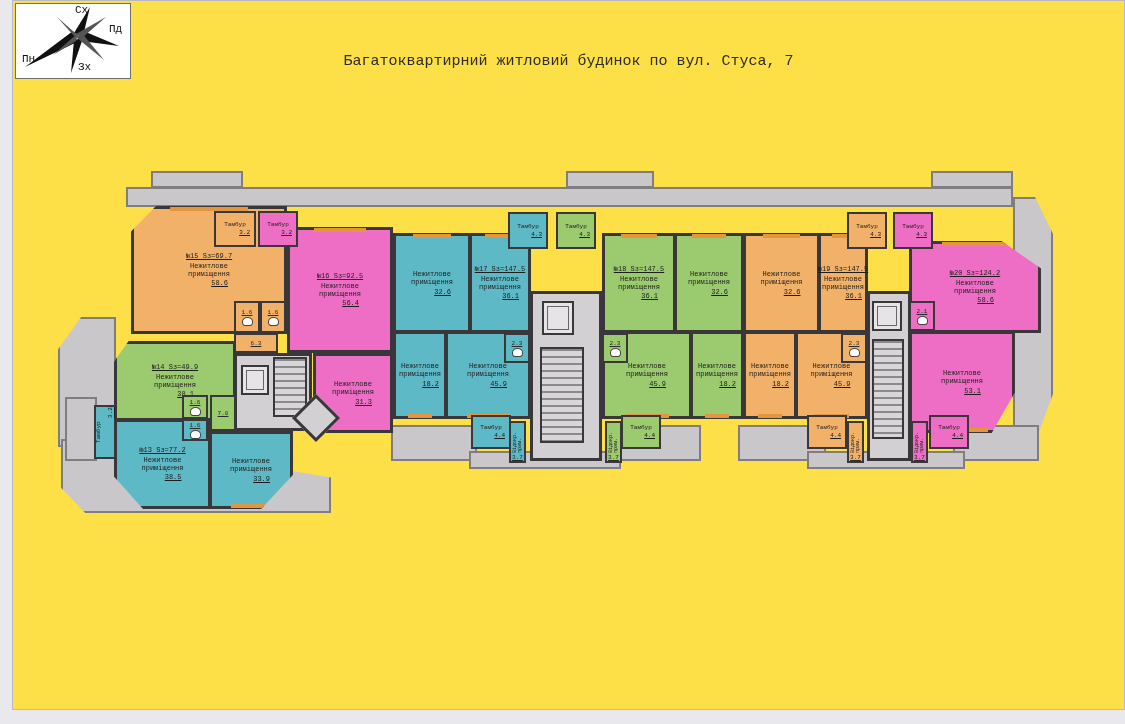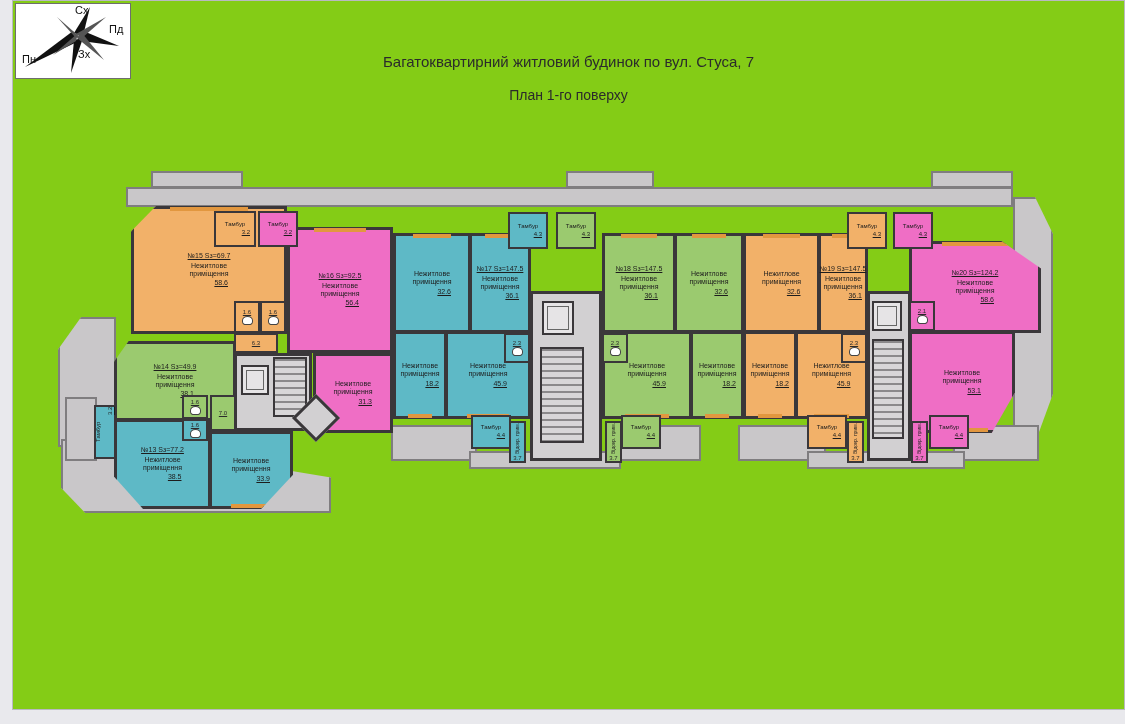--- a/index.html
+++ b/index.html
@@ -1,27 +1,27 @@
 <!DOCTYPE html>
 <html style="--orange: #f2b169; --pink: #ef6ec5; --teal: #5eb9c6; --green: #9bca6f; --wall: #3a373a; --terrace: #c9c7c9; --terraceline: #7f7d7f; --core: #d2d0d2; --win: #e2973f; --pagebg: #e9e9ed;"><head>
 <meta charset="utf-8">
 <style>
   html,body{margin:0;padding:0;}
   body{
     width:1125px;height:724px;position:relative;overflow:hidden;
     background:var(--pagebg,#e9e9ed);
     font-family:"Liberation Sans", sans-serif;color:#2b2b2b;
   }
-  .sheet{position:absolute;left:12px;top:0;right:0;bottom:14px;background:#84cc16;border:1px solid #b9b9c1;}
+  .sheet{position:absolute;left:12px;top:0;right:0;bottom:14px;background:#fde047;border:1px solid #b9b9c1;font-family:Liberation Mono, monospace;}
   
   .compass{position:absolute;left:2px;top:2px;width:114px;height:74px;background:#fff;border:1px solid #6e6e6e;}
   .compass .dir{position:absolute;font-size:11px;color:#111;}
   .dir.d-top{left:59px;top:0px;}
   .dir.d-right{left:93px;top:19px;}
-  .dir.d-bottom{left:62px;top:44px;}
+  .dir.d-bottom{left:62px;top:57px;}
   .dir.d-left{left:6px;top:49px;}
   
   .titles{position:absolute;left:0;right:0;top:50px;text-align:center;}
   .titles .t1{font-size:15px;margin:2px 0 17px 0;font-weight:400;}
   .titles .t2{font-size:14px;margin:0;font-weight:400;}
   
   .plan{position:absolute;left:-12px;top:0;width:1125px;height:724px;}
   .abs{position:absolute;box-sizing:border-box;}
   .ter{background:var(--terrace,#c9c7c9);border:2px solid var(--terraceline,#7f7d7f);}
   .room{border:3px solid var(--wall,#3a373a);display:flex;align-items:center;justify-content:center;text-align:center;}
@@ -65,21 +65,20 @@
       <polygon points="41,13 66,35 59,33" fill="#555"></polygon>
     </svg>
     <span class="dir d-top">Сх</span>
     <span class="dir d-right">Пд</span>
     <span class="dir d-bottom">Зх</span>
     <span class="dir d-left">Пн</span>
   </div>
 
   <div class="titles">
     <p class="t1">Багатоквартирний житловий будинок по вул. Стуса, 7</p>
-    <p class="t2">План 1-го поверху</p>
   </div>
 
   <div class="plan">
 
     <div class="abs ter" style="left:125px;top:186px;width:887px;height:20px;"></div>
     <div class="abs ter" style="left:150px;top:170px;width:92px;height:17px;"></div>
     <div class="abs ter" style="left:565px;top:170px;width:88px;height:17px;"></div>
     <div class="abs ter" style="left:930px;top:170px;width:82px;height:17px;"></div>
     <div class="abs ter" style="left:1012px;top:196px;width:40px;height:246px;clip-path:polygon(0 0,55% 0,100% 15%,100% 80%,55% 100%,0 100%);"></div>
     <div class="abs ter" style="left:57px;top:316px;width:58px;height:130px;clip-path:polygon(40% 0,100% 0,100% 100%,0 100%,0 25%);"></div>

